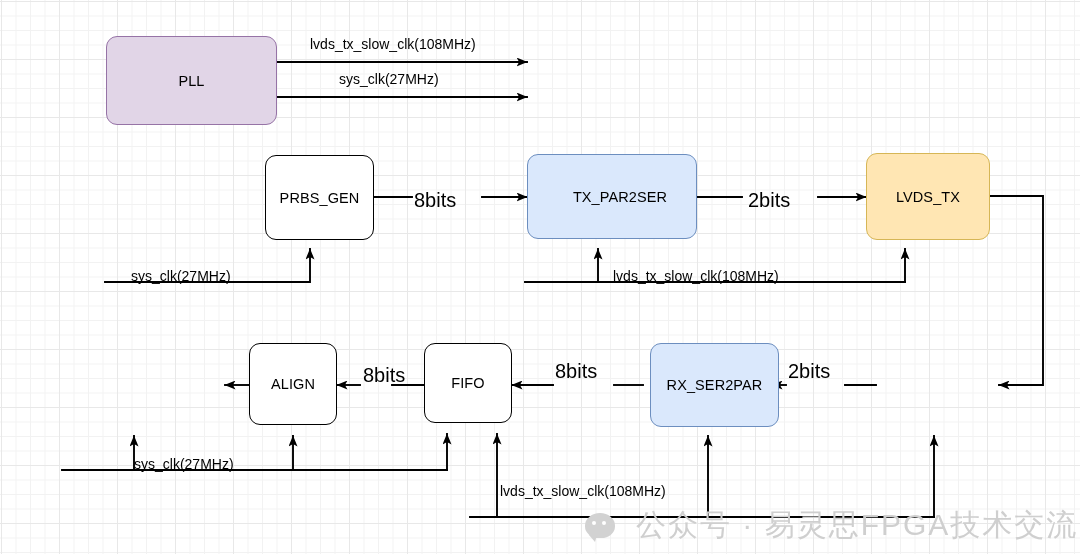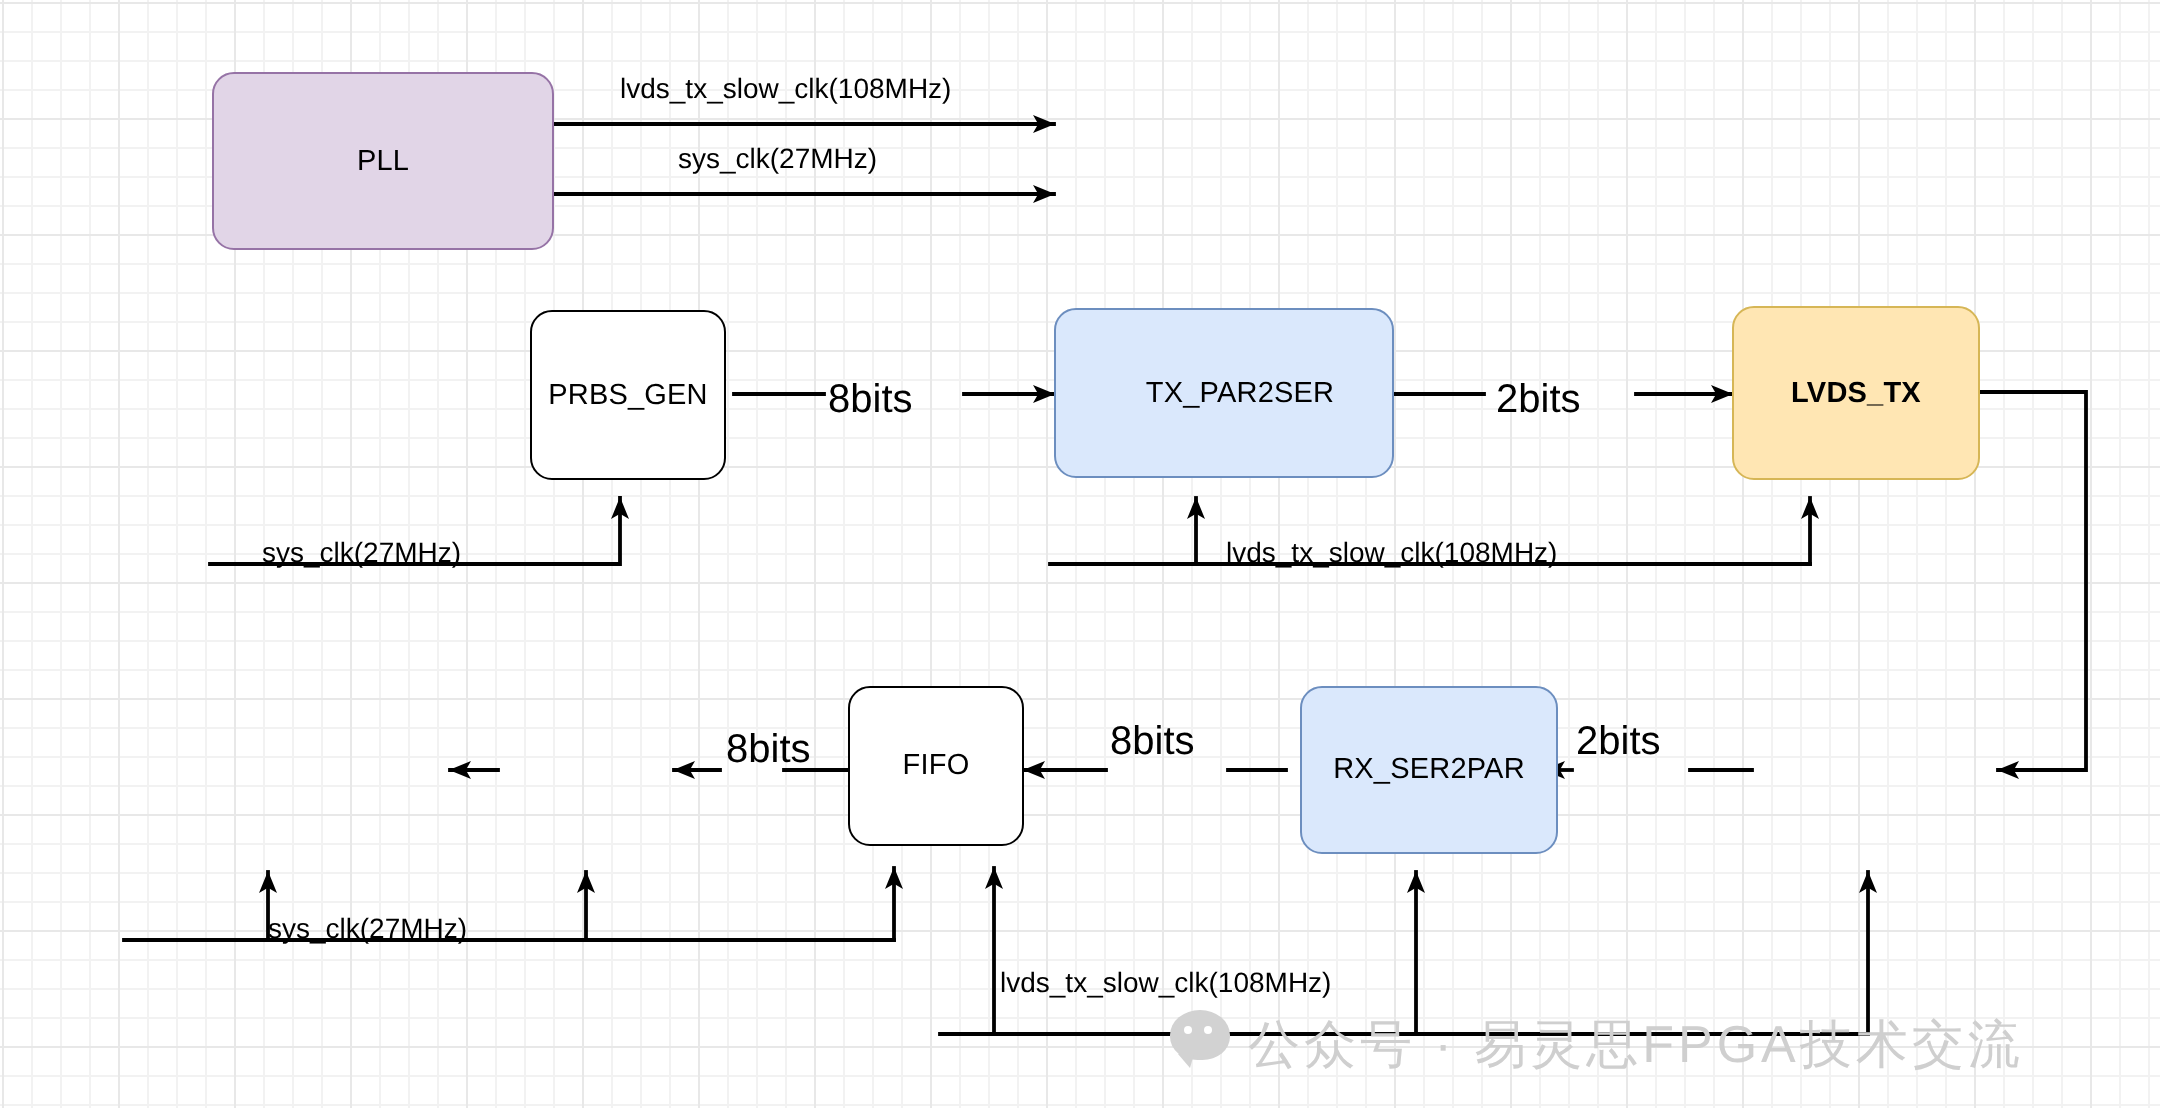--- a/index.html
+++ b/index.html
@@ -75,24 +75,25 @@
   .lbl-sig {
     font-size: 14px;
   }
   .lbl-bits {
     font-size: 20px;
   }
   .watermark {
     position: absolute;
     z-index: 2;
     display: flex;
-    gap: 9px;
+    align-items: center;
+    gap: 21px;
     color: #cfcfcf;
     font-family: "Liberation Sans", sans-serif;
-    font-size: 26px;
+    font-size: 30px;
     letter-spacing: 2px;
     white-space: nowrap;
     pointer-events: none;
   }
   .wechat-badge {
     width: 30px;
     height: 25px;
     border-radius: 50% 50% 46% 46%;
     background: #d2d2d2;
     position: relative;
@@ -170,33 +171,36 @@
       <path d="M497,517 L497,434" marker-end="url(#arrowU)"></path>
       <path d="M708,517 L708,436" marker-end="url(#arrowU)"></path>
       <path d="M934,517 L934,436" marker-end="url(#arrowU)"></path>
     </g>
   </svg>
 
   <div class="node node-purple" style="left:106px; top:36px; width:171px; height:89px;">
     <span>PLL</span>
   </div>
 
-  <div class="node node-plain" style="left:265px; top:155px; width:98px; height:85px;">
+  <div class="node node-plain" style="left:265px; top:155px; width:109px; height:85px;">
     <span>PRBS_GEN</span>
   </div>
 
   <div class="node node-blue" style="left:527px; top:154px; width:170px; height:85px;padding-left:16px;">
     <span>TX_PAR2SER</span>
   </div>
 
-  <div class="node node-yellow" style="left:866px; top:153px; width:124px; height:87px;font-weight:bold;">
+  <div class="node node-yellow" style="left:866px; top:153px; width:124px; height:87px;">
     <span>LVDS_TX</span>
   </div>
 
 
+  <div class="node node-plain" style="left:249px; top:343px; width:88px; height:82px;">
+    <span>ALIGN</span>
+  </div>
 
   <div class="node node-plain" style="left:424px; top:343px; width:88px; height:80px;">
     <span>FIFO</span>
   </div>
 
   <div class="node node-blue" style="left:650px; top:343px; width:129px; height:84px;">
     <span>RX_SER2PAR</span>
   </div>
 
 

